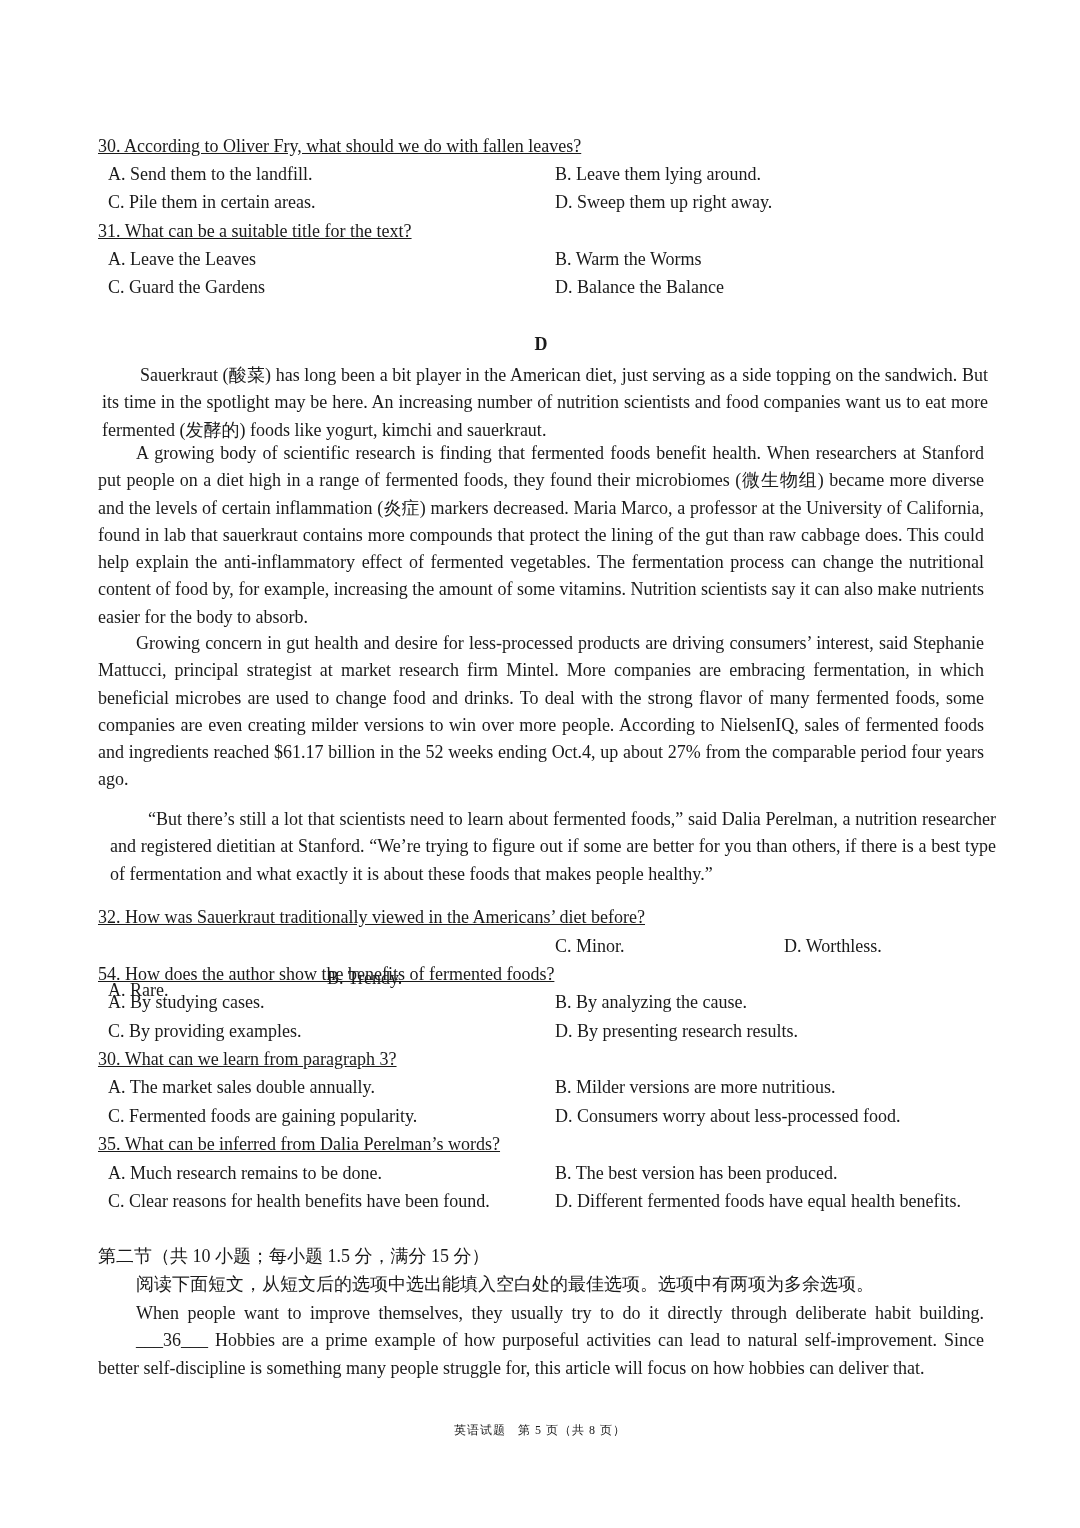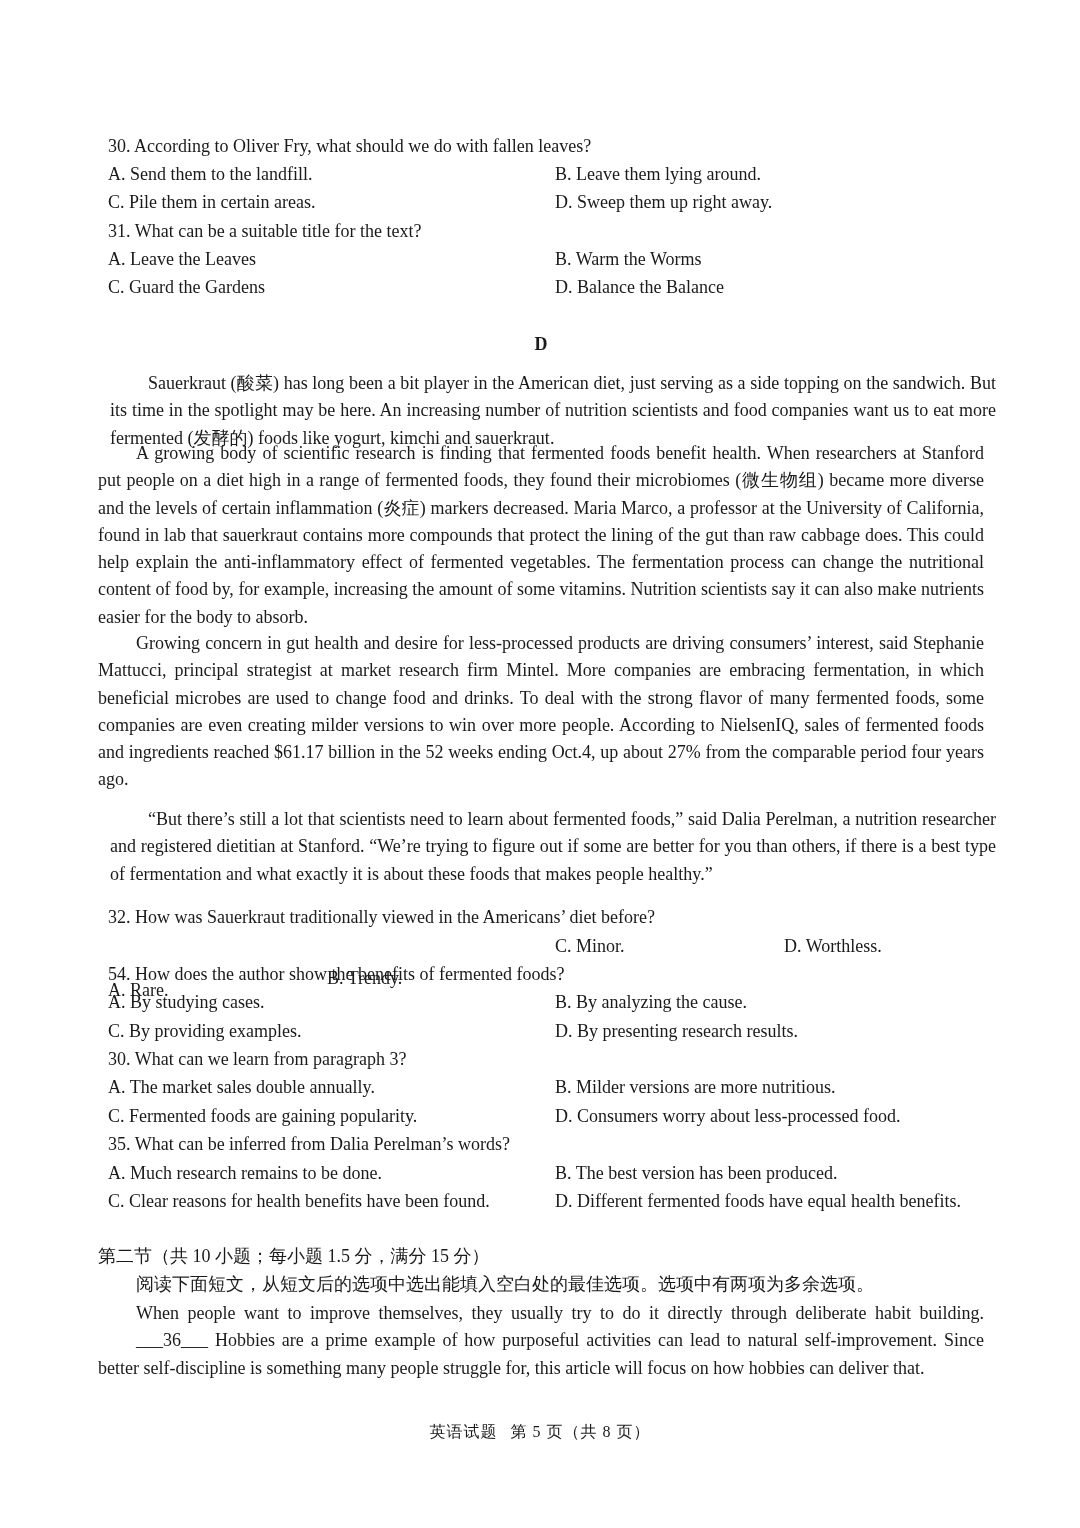--- a/index.html
+++ b/index.html
@@ -3,35 +3,35 @@
 <meta charset="utf-8">
 <style>
   html, body { margin: 0; padding: 0; background: #ffffff; }
   body {
     width: 1080px; height: 1528px; position: relative; overflow: hidden;
     font-family: "Liberation Serif", "DejaVu Serif", serif;
     color: #1a1a1a; font-size: 18px;
   }
   .page { position: absolute; left: 98px; top: 0; width: 886px; }
   .line { position: absolute; left: 0; height: 28px; line-height: 28px; white-space: nowrap; }
-  .q { left: 10px; }
+  .q { left: 0; text-decoration: underline; }
   .opt { height: 28px; line-height: 28px; position: absolute; white-space: nowrap; }
   .col-a { left: 10px; }
   .col-b { left: 457px; }
   .col4-a { left: 10px; margin-top: 44px; }
   .col4-b { left: 229px; }
   .col4-c { left: 457px; }
   .col4-d { left: 686px; }
   .section-title { position: absolute; left: 0; width: 886px; text-align: center; font-weight: bold; top: 330px; line-height: 28px; }
   .para {
     position: absolute; left: 0; width: 886px;
     line-height: 27.3px; text-align: justify; text-indent: 38px;
   }
   .blank { display: inline-block; }
-  .footer { position: absolute; top: 1422px; left: 0; width: 1080px; text-align: center; font-size: 16px; letter-spacing: 1px; }
+  .footer { position: absolute; top: 1422px; left: 0; width: 1080px; text-align: center; font-size: 12px; letter-spacing: 1px; }
   .footer span { margin: 0 4px; }
 </style>
 </head>
 <body>
 
 <div class="page">
 
   <div class="line q" style="top:132px">30. According to Oliver Fry, what should we do with fallen leaves?</div>
   <div class="opt col-a" style="top:160px">A. Send them to the landfill.</div>
   <div class="opt col-b" style="top:160px">B. Leave them lying around.</div>
@@ -39,21 +39,21 @@
   <div class="opt col-b" style="top:188px">D. Sweep them up right away.</div>
 
   <div class="line q" style="top:217px">31. What can be a suitable title for the text?</div>
   <div class="opt col-a" style="top:245px">A. Leave the Leaves</div>
   <div class="opt col-b" style="top:245px">B. Warm the Worms</div>
   <div class="opt col-a" style="top:273px">C. Guard the Gardens</div>
   <div class="opt col-b" style="top:273px">D. Balance the Balance</div>
 
   <div class="section-title">D</div>
 
-  <p class="para" style="top:358px; margin:12px;">Sauerkraut (酸菜) has long been a bit player in the American diet, just serving as a side topping on the sandwich. But its time in the spotlight may be here. An increasing number of nutrition scientists and food companies want us to eat more fermented (发酵的) foods like yogurt, kimchi and sauerkraut.</p>
+  <p class="para" style="top:358px; margin:4px;">Sauerkraut (酸菜) has long been a bit player in the American diet, just serving as a side topping on the sandwich. But its time in the spotlight may be here. An increasing number of nutrition scientists and food companies want us to eat more fermented (发酵的) foods like yogurt, kimchi and sauerkraut.</p>
   <p class="para" style="top:440px; margin:0;">A growing body of scientific research is finding that fermented foods benefit health. When researchers at Stanford put people on a diet high in a range of fermented foods, they found their microbiomes (微生物组) became more diverse and the levels of certain inflammation (炎症) markers decreased. Maria Marco, a professor at the University of California, found in lab that sauerkraut contains more compounds that protect the lining of the gut than raw cabbage does. This could help explain the anti-inflammatory effect of fermented vegetables. The fermentation process can change the nutritional content of food by, for example, increasing the amount of some vitamins. Nutrition scientists say it can also make nutrients easier for the body to absorb.</p>
   <p class="para" style="top:630px; margin:0;">Growing concern in gut health and desire for less-processed products are driving consumers’ interest, said Stephanie Mattucci, principal strategist at market research firm Mintel. More companies are embracing fermentation, in which beneficial microbes are used to change food and drinks. To deal with the strong flavor of many fermented foods, some companies are even creating milder versions to win over more people. According to NielsenIQ, sales of fermented foods and ingredients reached $61.17 billion in the 52 weeks ending Oct.4, up about 27% from the comparable period four years ago.</p>
   <p class="para" style="top:794px; margin:12px;">“But there’s still a lot that scientists need to learn about fermented foods,” said Dalia Perelman, a nutrition researcher and registered dietitian at Stanford. “We’re trying to figure out if some are better for you than others, if there is a best type of fermentation and what exactly it is about these foods that makes people healthy.”</p>
 
   <div class="line q" style="top:903px">32. How was Sauerkraut traditionally viewed in the Americans’ diet before?</div>
   <div class="opt col4-a" style="top:932px">A. Rare.</div>
   <div class="opt col4-b" style="top:964px">B. Trendy.</div>
   <div class="opt col4-c" style="top:932px">C. Minor.</div>
   <div class="opt col4-d" style="top:932px">D. Worthless.</div>
 

